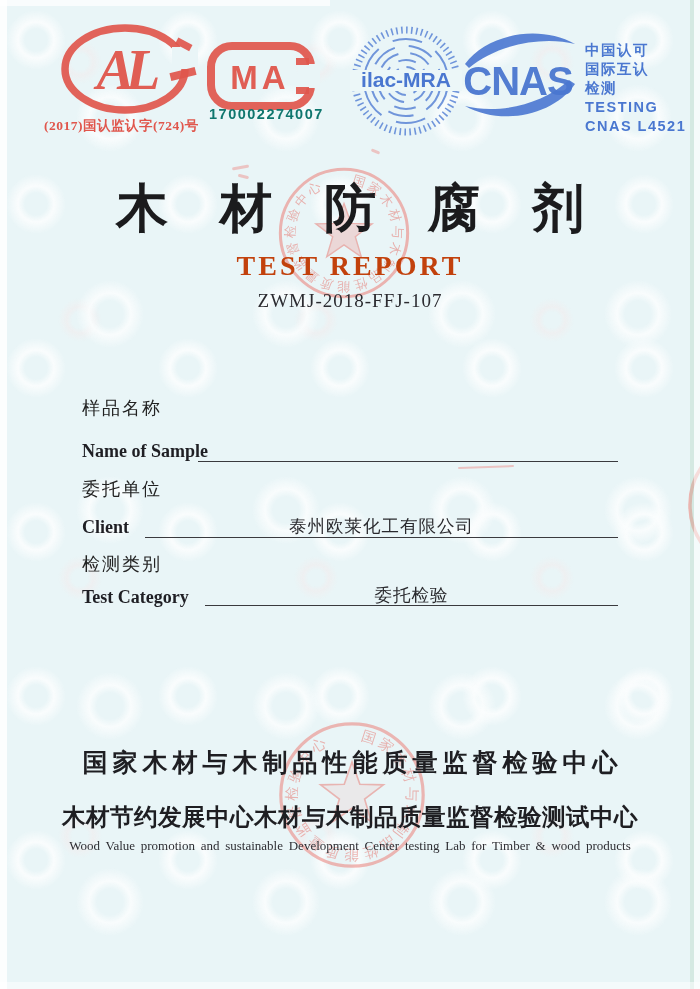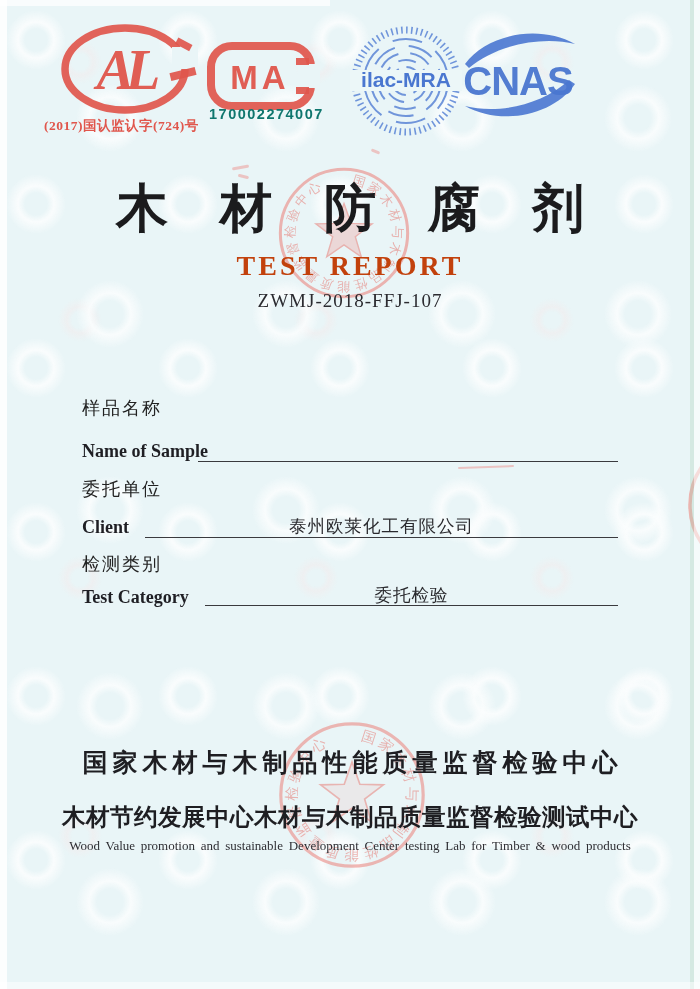--- a/index.html
+++ b/index.html
@@ -82,20 +82,27 @@
     <rect x="1" y="46" width="112" height="21" fill="#ecf7f8"></rect>
     <text x="57" y="63" text-anchor="middle" font-family="Liberation Sans,sans-serif" font-weight="bold" font-size="21" fill="#4a77d0">ilac-MRA</text>
   </svg>
 
   <svg class="abs" style="left:455px;top:28px" width="128" height="94" viewBox="0 0 128 94">
     <path d="M10,36 C32,6 84,-4 120,16 C88,8 42,16 14,40 Z" fill="#4a77d0" opacity=".9"></path>
     <path d="M120,56 C98,88 46,98 10,78 C42,86 86,78 114,52 Z" fill="#4a77d0" opacity=".9"></path>
     <text x="63" y="67" text-anchor="middle" font-family="Liberation Sans,sans-serif" font-weight="bold" font-size="40" letter-spacing="-1" fill="#4a77d0" opacity=".95">CNAS</text>
   </svg>
 
+  <div class="abs cnas-lines">
+    <div>中国认可</div>
+    <div>国际互认</div>
+    <div>检测</div>
+    <div>TESTING</div>
+    <div>CNAS L4521</div>
+  </div>
 
   <svg class="abs" style="left:268px;top:157px" width="152" height="152" viewBox="0 0 160 160">
     <g opacity=".62">
       <circle cx="80" cy="80" r="67" fill="none" stroke="#ec8b85" stroke-width="3.2"></circle>
       <defs>
           <path id="arc1" d="M 80,28 a 52,52 0 1 1 -0.01,0"></path>
         </defs>
       <text font-size="13.5" fill="#e68680" letter-spacing="3" font-family="Liberation Serif,serif">
         <textPath href="#arc1" startOffset="8">国家木材与木制品性能质量监督检验中心</textPath>
       </text>

